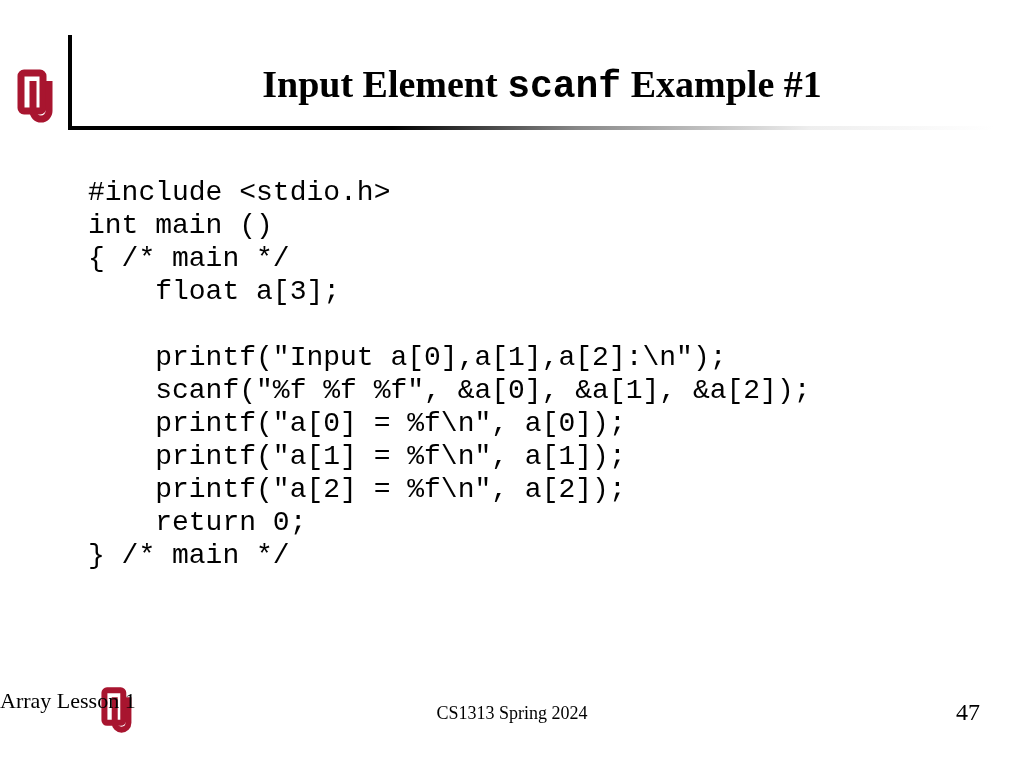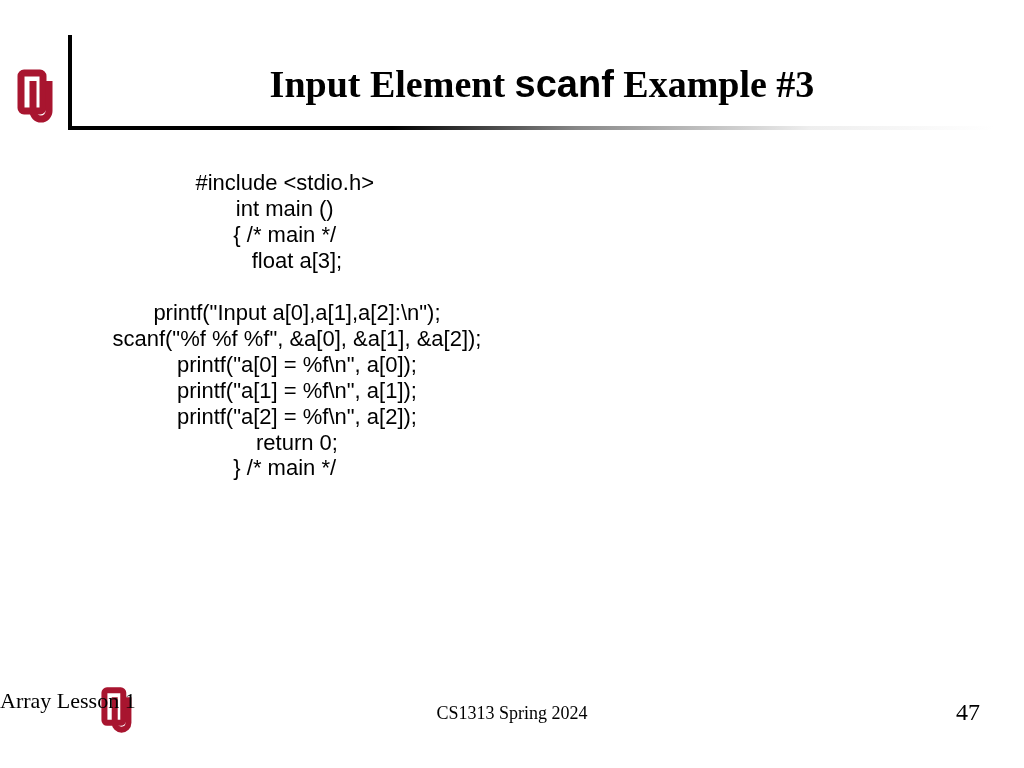--- a/index.html
+++ b/index.html
@@ -36,40 +36,39 @@
     position: absolute;
     left: 90px;
     right: 30px;
     top: 62px;
     text-align: center;
     font-size: 38px;
     font-weight: bold;
     white-space: nowrap;
   }
   .title .mono {
-    font-family: Liberation Sans, sans-serif;
+    font-family: Liberation Mono, monospace;
     font-weight: bold;
   }
   .h-rule {
     position: absolute;
     left: 68px;
     right: 30px;
     top: 126px;
     height: 4px;
     background: linear-gradient(to right, #000 0%, #000 35%, #888 55%, #eee 80%, #fff 100%);
   }
   .code {
     position: absolute;
     left: 88px;
     top: 148px;
-    font-family: Liberation Sans, sans-serif;
-    font-size: 22px;
+    font-family: Liberation Mono, monospace;
+    font-size: 28px;
     line-height: 1.18;
     white-space: pre;
-    text-align: center;
   }
   .footer-logo {
     position: absolute;
     left: 100px;
     bottom: 30px;
   }
   .footer-title {
     position: absolute;
     left: 0;
     right: 0;
@@ -101,21 +100,21 @@
   <div class="logo">
     <svg width="44" height="56" viewBox="0 0 44 56">
       <g fill="none" stroke="#a8152f" stroke-width="7" stroke-linejoin="miter">
         <rect x="5" y="5" width="22" height="38" rx="3"></rect>
         <path d="M17 13 v30 a8 8 0 0 0 16 0 v-30"></path>
       </g>
     </svg>
   </div>
 
   <div class="title">
-    <span>Input Element </span><span class="mono">scanf</span><span> Example #3</span>
+    <span>Input Element </span><span class="mono">scanf</span><span> Example #1</span>
   </div>
 
   <div class="h-rule"></div>
 
   <pre class="code">#include &lt;stdio.h&gt;
 int main ()
 { /* main */
     float a[3];
 
     printf("Input a[0],a[1],a[2]:\n");

